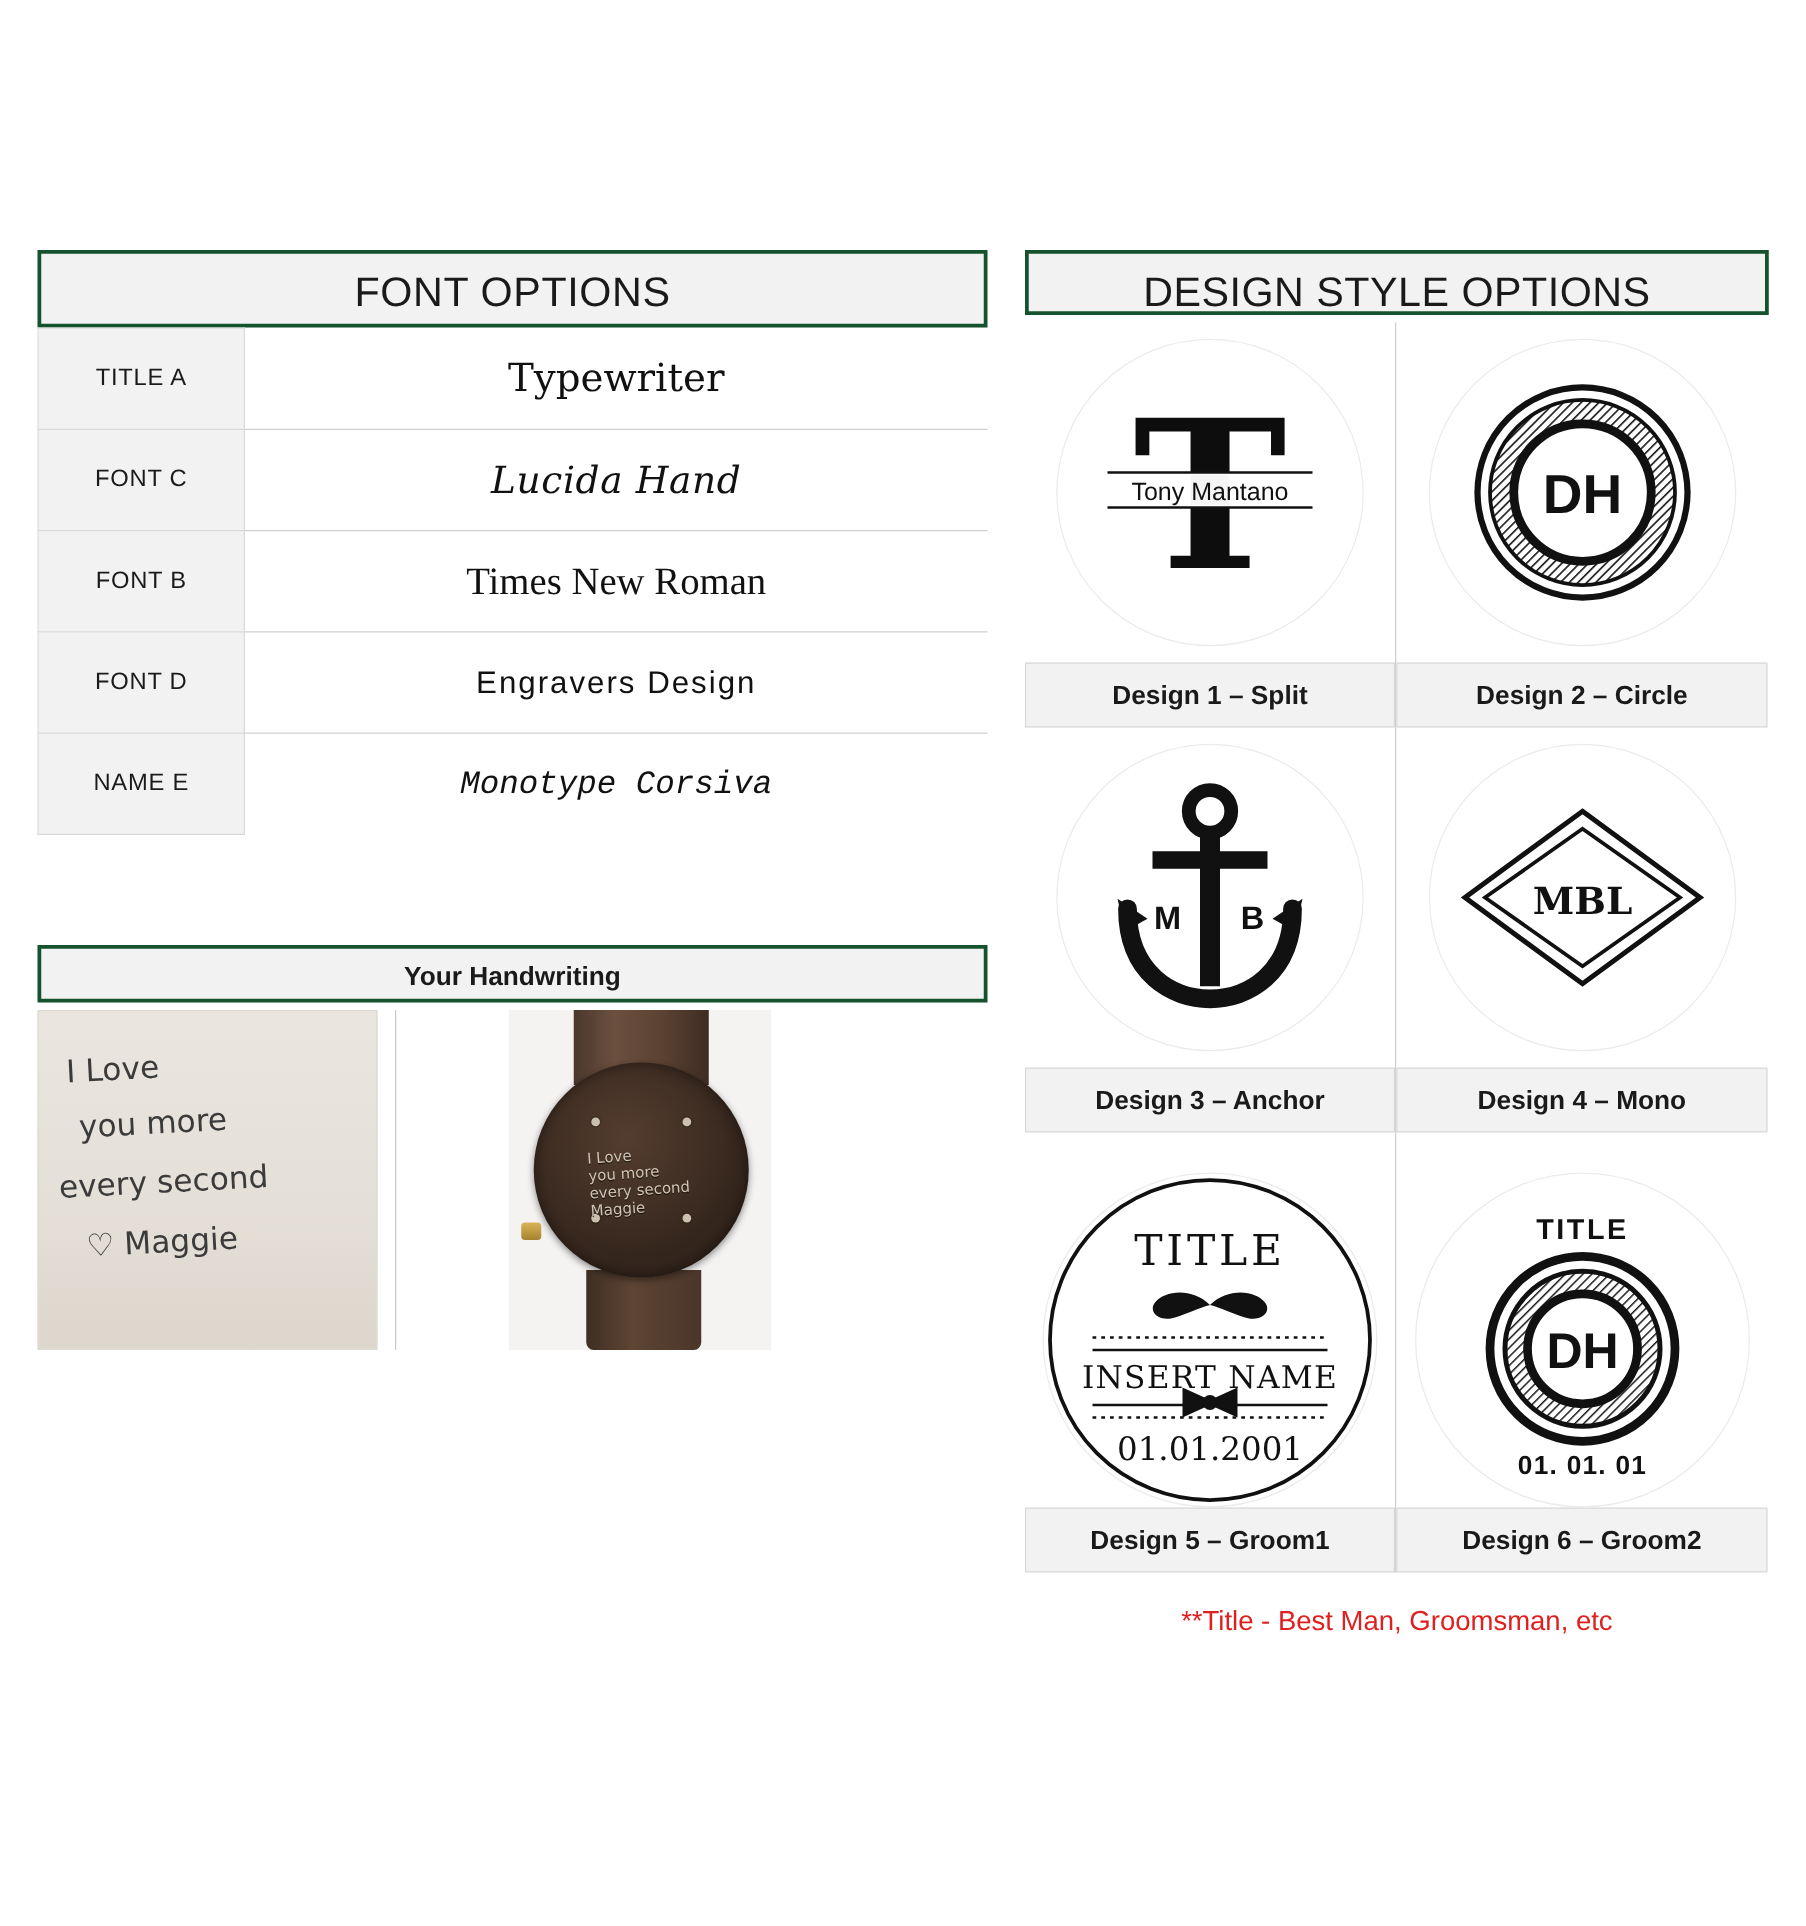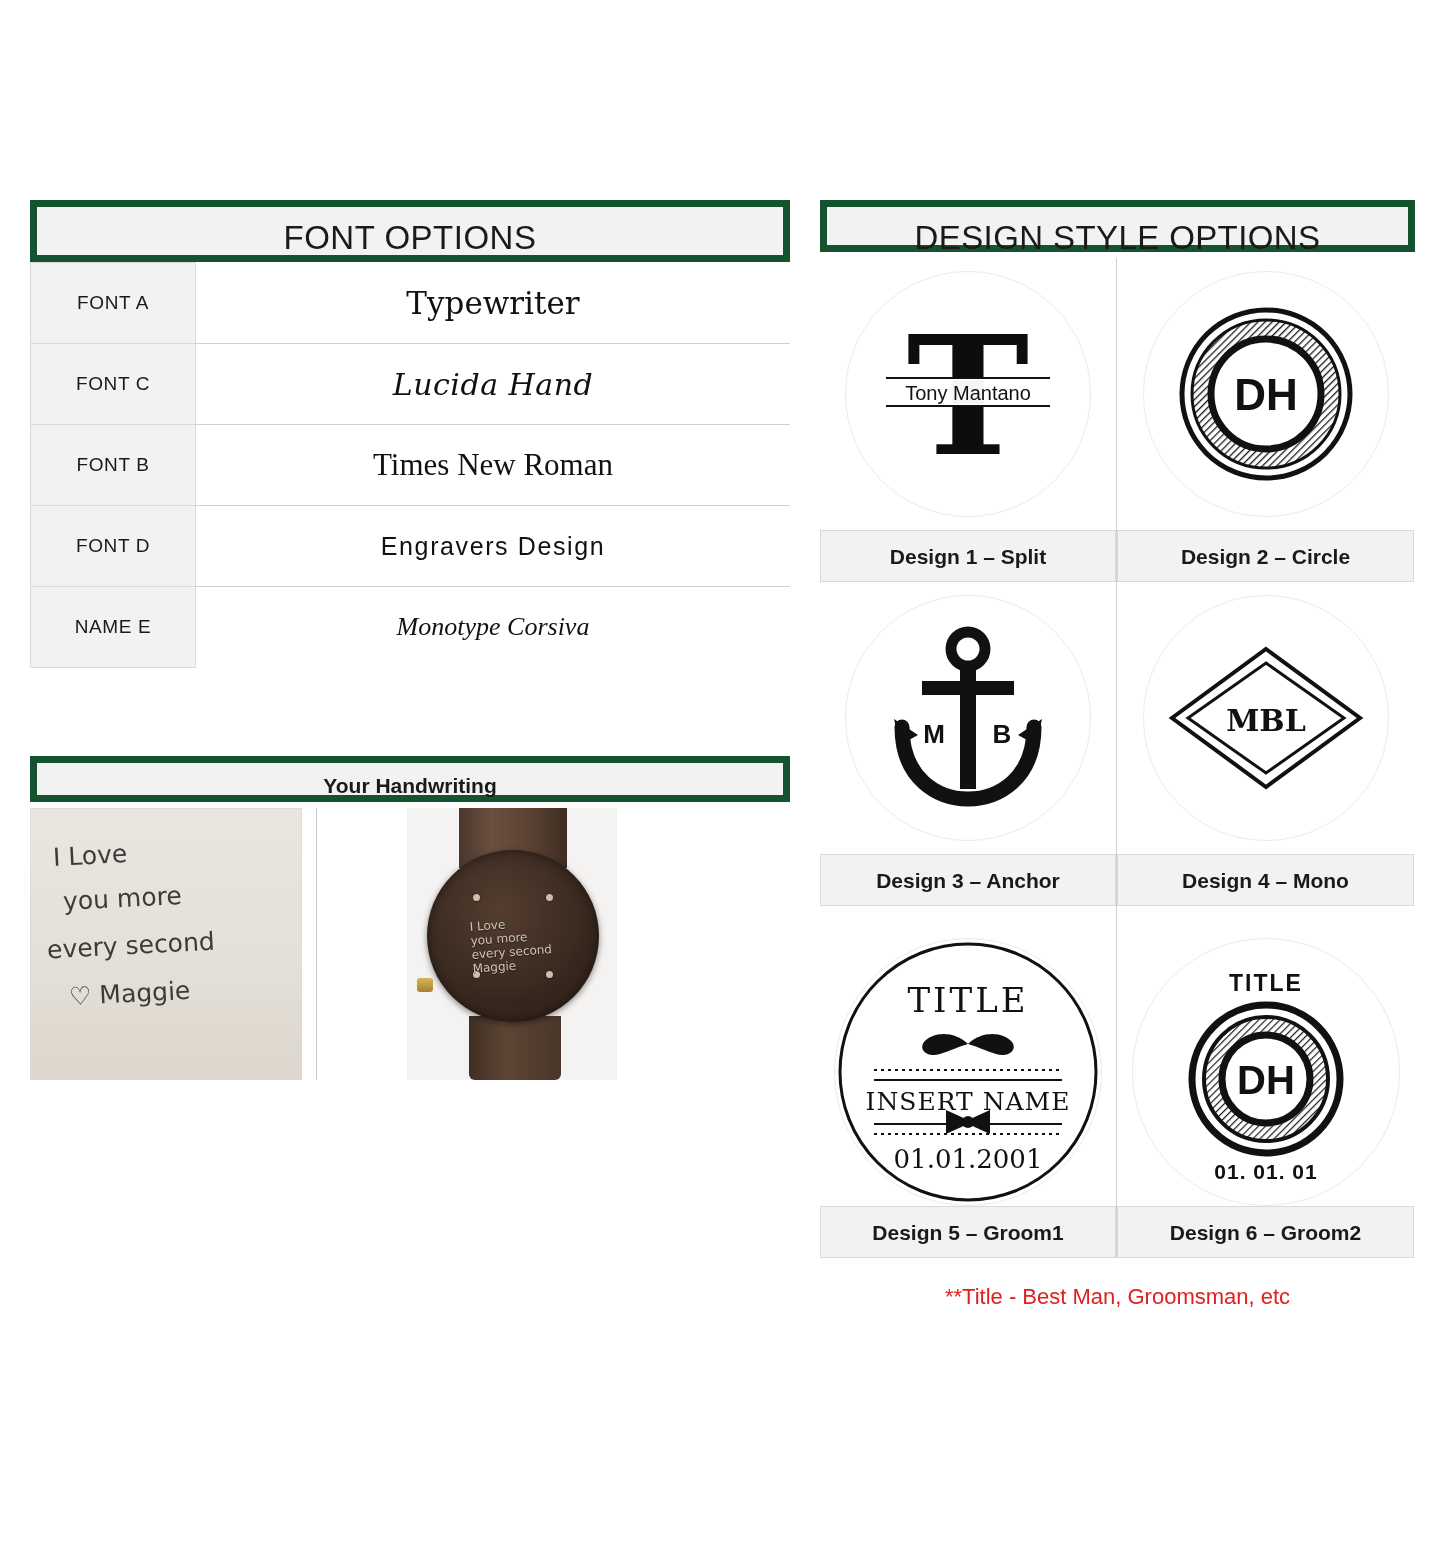--- a/index.html
+++ b/index.html
@@ -23,21 +23,21 @@
   }
   .right-col {
     position: absolute;
     left: 820px; top: 200px;
     width: 595px;
   }
 
   
   .band {
     background: #f2f2f2;
-    border: 7px solid #14532d;
+    border: 3px solid #14532d;
     text-align: center;
     font-weight: normal;
   }
 
   
   .fo-title {
     height: 62px;
     line-height: 62px;
     font-size: 33px;
     letter-spacing: 0.5px;
@@ -59,21 +59,21 @@
     border-left: 1px solid #d9d9d9;
     text-align: center;
     color: #111;
     vertical-align: middle;
   }
   .fo-table tr:last-child .fo-sample { border-bottom: none; }
   .s-typewriter { font-family: "DejaVu Serif", serif; font-size: 31px; }
   .s-times      { font-family: "Liberation Serif", serif; font-size: 31px; }
   .s-lucida     { font-family: "DejaVu Serif", serif; font-style: italic; font-size: 30px; letter-spacing: 0.5px; }
   .s-engravers  { font-family: "Liberation Sans", sans-serif; font-size: 25px; letter-spacing: 1.6px; }
-  .s-monotype   { font-family: Liberation Serif, serif; font-style: italic; font-size: 26px; }
+  .s-monotype   { font-family: Liberation Mono, monospace; font-style: italic; font-size: 26px; }
 
   
   .hw-wrap { margin-top: 88px; }
   .hw-title {
     height: 46px; line-height: 46px;
     font-size: 21px; font-weight: bold; color: #1a1a1a;
   }
   .hw-body {
     margin-top: 6px;
     display: flex;
@@ -200,21 +200,21 @@
 
 <div class="page">
 
   <div class="left-col">
 
     <div class="band fo-title">FONT OPTIONS</div>
 
     <table class="fo-table">
       <tbody>
           <tr>
-        <td class="fo-label">FONT A</td>
+        <td class="fo-label">TITLE A</td>
         <td class="fo-sample s-typewriter">Typewriter</td>
       </tr>
       <tr>
         <td class="fo-label">FONT C</td>
         <td class="fo-sample s-lucida">Lucida Hand</td>
       </tr>
       <tr>
         <td class="fo-label">FONT B</td>
         <td class="fo-sample s-times">Times New Roman</td>
       </tr>

